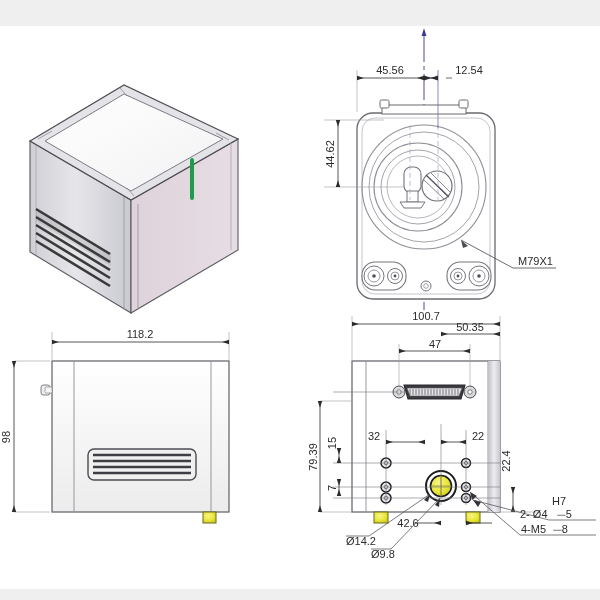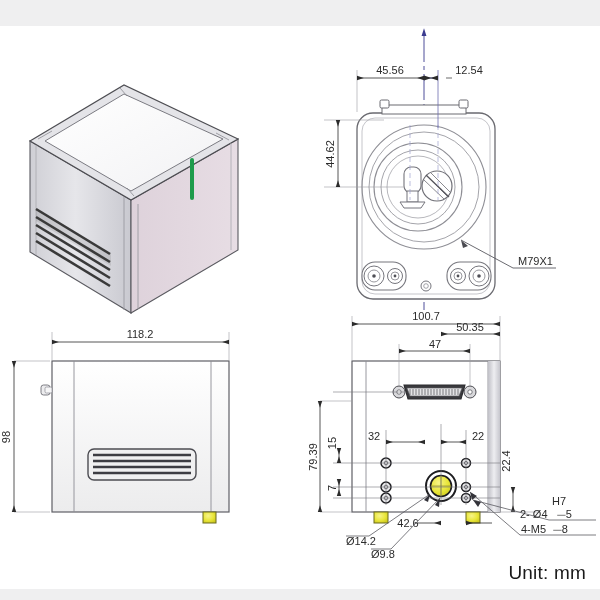--- a/index.html
+++ b/index.html
@@ -365,14 +365,13 @@
 
       <g>
         <path d="M470,492 L520,535 L596,535" fill="none" stroke="#5a5a61" stroke-width="0.8"></path>
         <polygon points="470,492 472,500 477,496" fill="#33333a"></polygon>
         <text x="521" y="533" font-size="11">4-M5</text>
         <text x="553" y="533" font-size="11">⏤8</text>
       </g>
     </g>
   </svg>
 
-  <div class="unit-label">Unit: mm</div>
 </div>
 
 </body></html>

